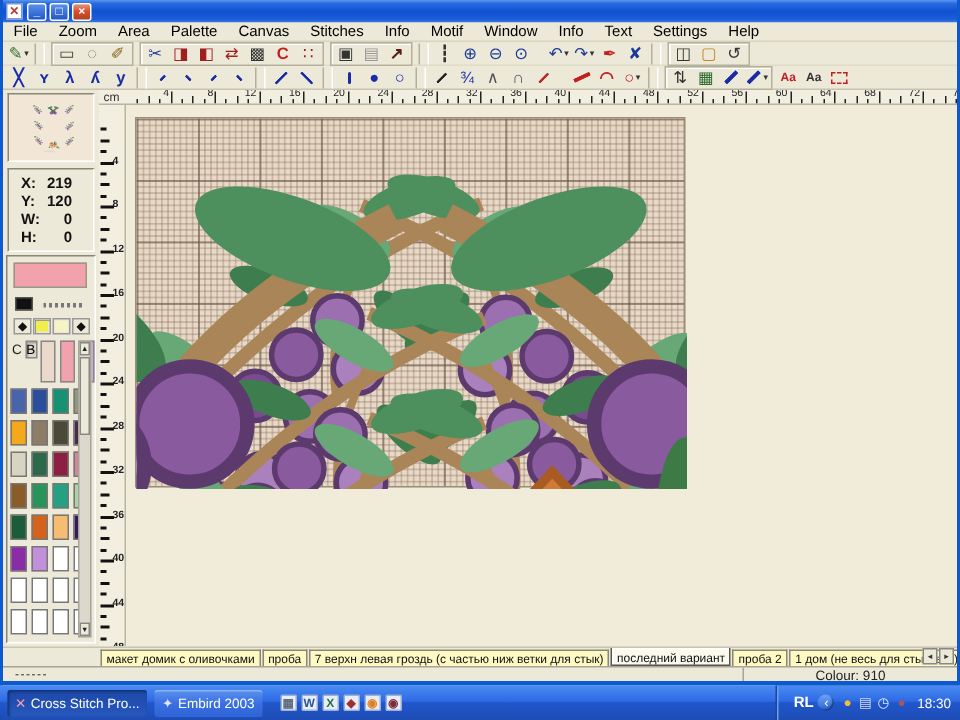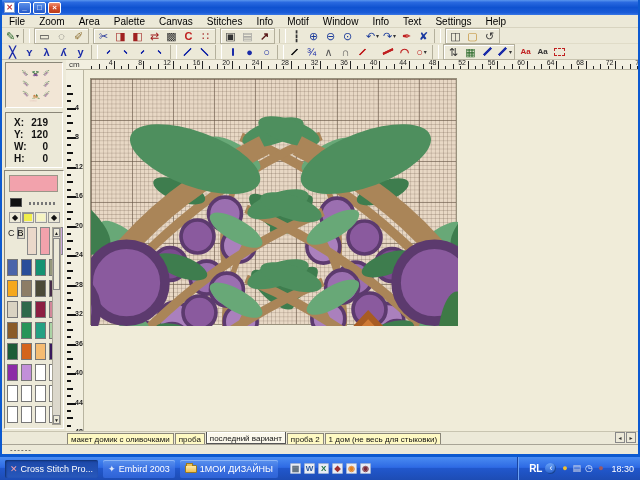--- a/index.html
+++ b/index.html
@@ -733,48 +733,46 @@
               <use href="#sym-ground" xlink:href="#sym-ground" transform="translate(147,227) scale(1)"></use>
             </svg>
         </div>
       </div>
 
     </div>
 
     <div id="tabbar">
         <div class="tab">макет домик с оливочками</div>
         <div class="tab">проба</div>
+        <div class="tab">7 верхн левая гроздь (с частью ниж ветки для стык)</div>
         <div class="tab active">последний вариант</div>
         <div class="tab">проба 2</div>
         <div class="tab">1 дом (не весь для стыковки)</div>
       </div>
     <div id="tabscroll">
       <div class="tsbtn">◂</div>
       <div class="tsbtn">▸</div>
     </div>
 
     <div id="statusbar">
       <span id="status-left">------</span>
+      <span id="status-colour">Colour: 910</span>
     </div>
 
   </div>
 
   <div id="taskbar">
     <span id="taskwins" style="display:flex;">
         <div class="taskwin active">
           <span class="winicon" style="color: rgb(240, 160, 176);">✕</span>
           <span>Cross Stitch Pro...</span>
         </div>
         <div class="taskwin">
           <span class="winicon" style="color: rgb(223, 232, 248);">✦</span>
           <span>Embird 2003</span>
-        </div>
-        <div class="taskwin">
-          <span class="fold"></span>
-          <span>1МОИ ДИЗАЙНЫ</span>
         </div>
       </span>
     <span id="quick">
         <span class="qicon" style="color: rgb(90, 106, 122);">▦</span>
         <span class="qicon" style="color: rgb(43, 87, 154);">W</span>
         <span class="qicon" style="color: rgb(33, 115, 70);">X</span>
         <span class="qicon" style="color: rgb(160, 48, 48);">◆</span>
         <span class="qicon" style="color: rgb(224, 128, 32);">◉</span>
         <span class="qicon" style="color: rgb(122, 42, 58);">◉</span>
       </span>

